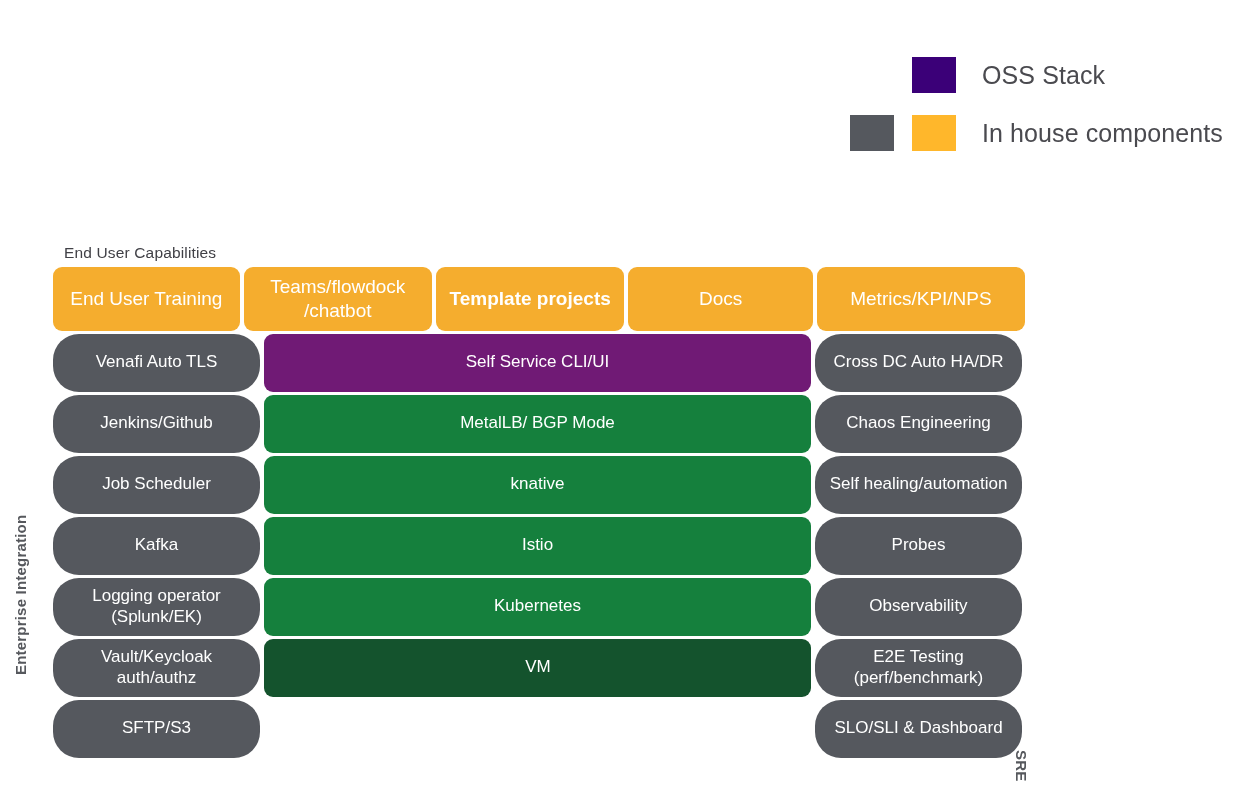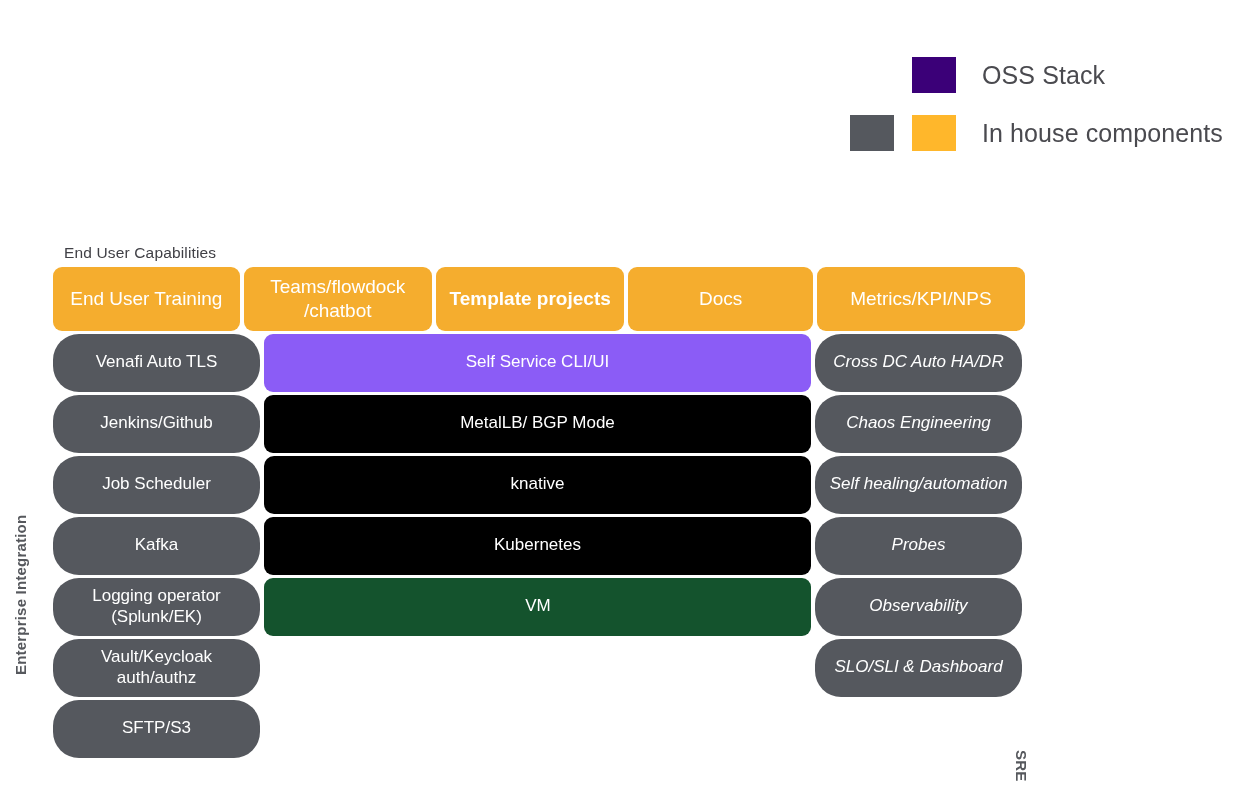--- a/index.html
+++ b/index.html
@@ -37,40 +37,40 @@
   }
 
   #grid {
     position: absolute; left: 51px; top: 25px;
     width: 976px;
   }
 
   .band { display: flex; }
   .col-left   { width: 211px; flex: 0 0 auto; }
   .col-mid    { width: 551px; flex: 0 0 auto; }
-  .col-right  { width: 211px; flex: 0 0 auto; font-style: italic; }
+  .col-right  { width: 211px; flex: 0 0 auto; }
 
   
   .box {
     border-radius: 9px;
     color: #ffffff;
     display: flex;
     align-items: center;
     justify-content: center;
     text-align: center;
     font-size: 17px;
     line-height: 1.22;
     box-sizing: border-box;
     padding: 2px 7px;
     margin: 1.5px 2px;
   }
   .orange { background: #F5AD2E; }
   .gray   { background: #55585E; border-radius: 26px; }
-  .gray-lt{ background: #8b5cf6; }
-  .navy   { background: #000000; }
+  .gray-lt{ background: #701a75; }
+  .navy   { background: #15803d; }
   .rust   { background: #14532d; padding-left: 8px; }
 
   
   #orange-row { display: flex; }
   #orange-row .box { height: 64px; font-size: 19px; }
 
   
   .stack { display: flex; flex-direction: column; }
   .stack .box { height: 58px; }
 
@@ -176,20 +176,23 @@
       <div class="col-mid stack" id="mid-stack">
           <div class="box gray-lt h-self">
             <span>Self Service CLI/UI</span>
           </div>
           <div class="box navy h-metal">
             <span>MetalLB/ BGP Mode</span>
           </div>
           <div class="box navy h-knative">
             <span>knative</span>
           </div>
+          <div class="box navy h-istio">
+            <span>Istio</span>
+          </div>
           <div class="box navy h-k8s">
             <span>Kubernetes</span>
           </div>
           <div class="box rust h-vm">
             <span>VM</span>
           </div>
         </div>
       <div class="col-right stack" id="right-stack">
           <div class="box gray">
             <span>Cross DC Auto HA/DR</span>
@@ -200,20 +203,23 @@
           <div class="box gray">
             <span>Self healing/automation</span>
           </div>
           <div class="box gray">
             <span>Probes</span>
           </div>
           <div class="box gray">
             <span>Observability</span>
           </div>
           <div class="box gray">
+            <span>E2E Testing (perf/benchmark)</span>
+          </div>
+          <div class="box gray">
             <span>SLO/SLI &amp; Dashboard</span>
           </div>
         </div>
     </div>
 
   </div>
 
   <div id="ei-label">Enterprise Integration</div>
   <div id="sre-label">SRE</div>
 

